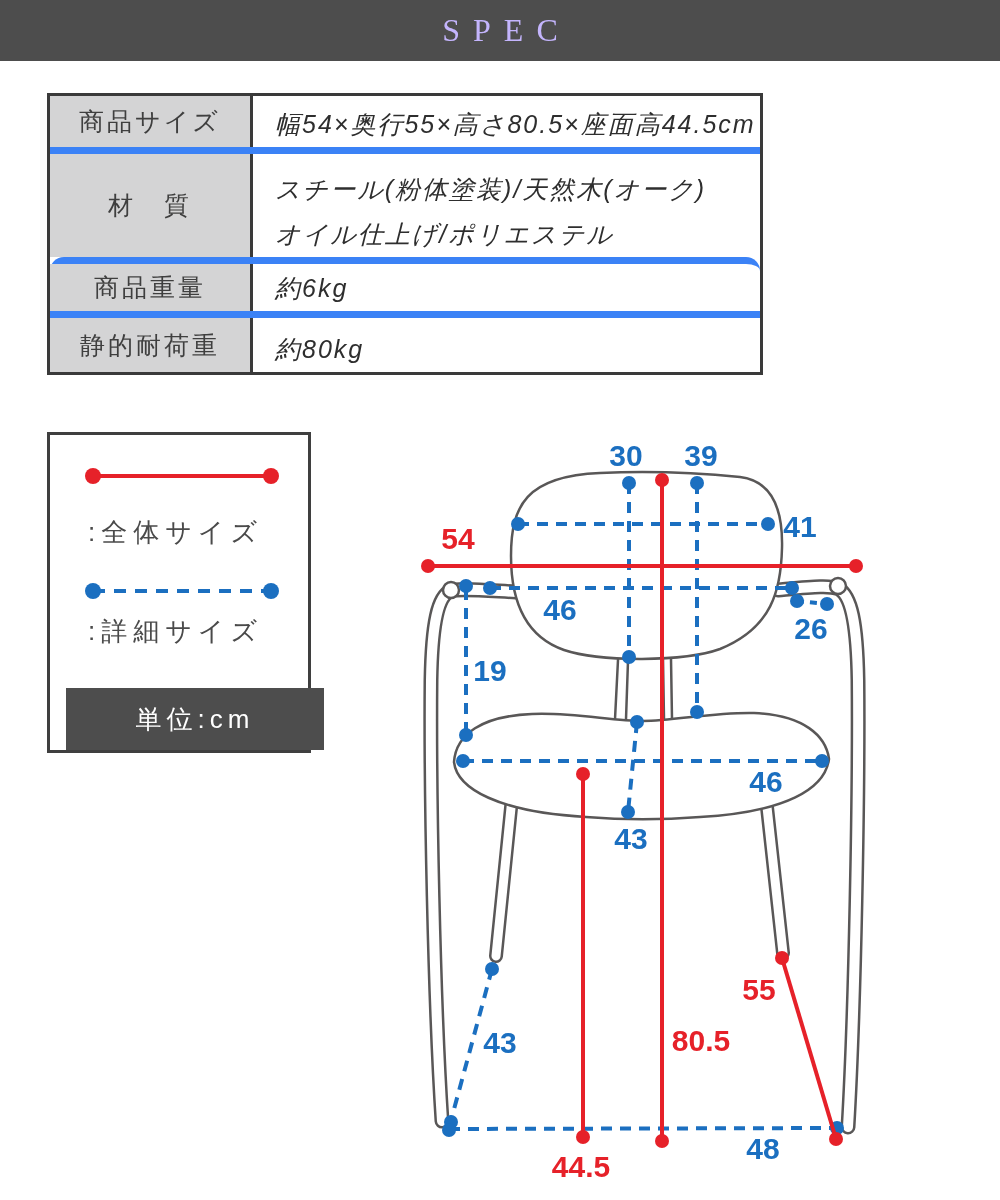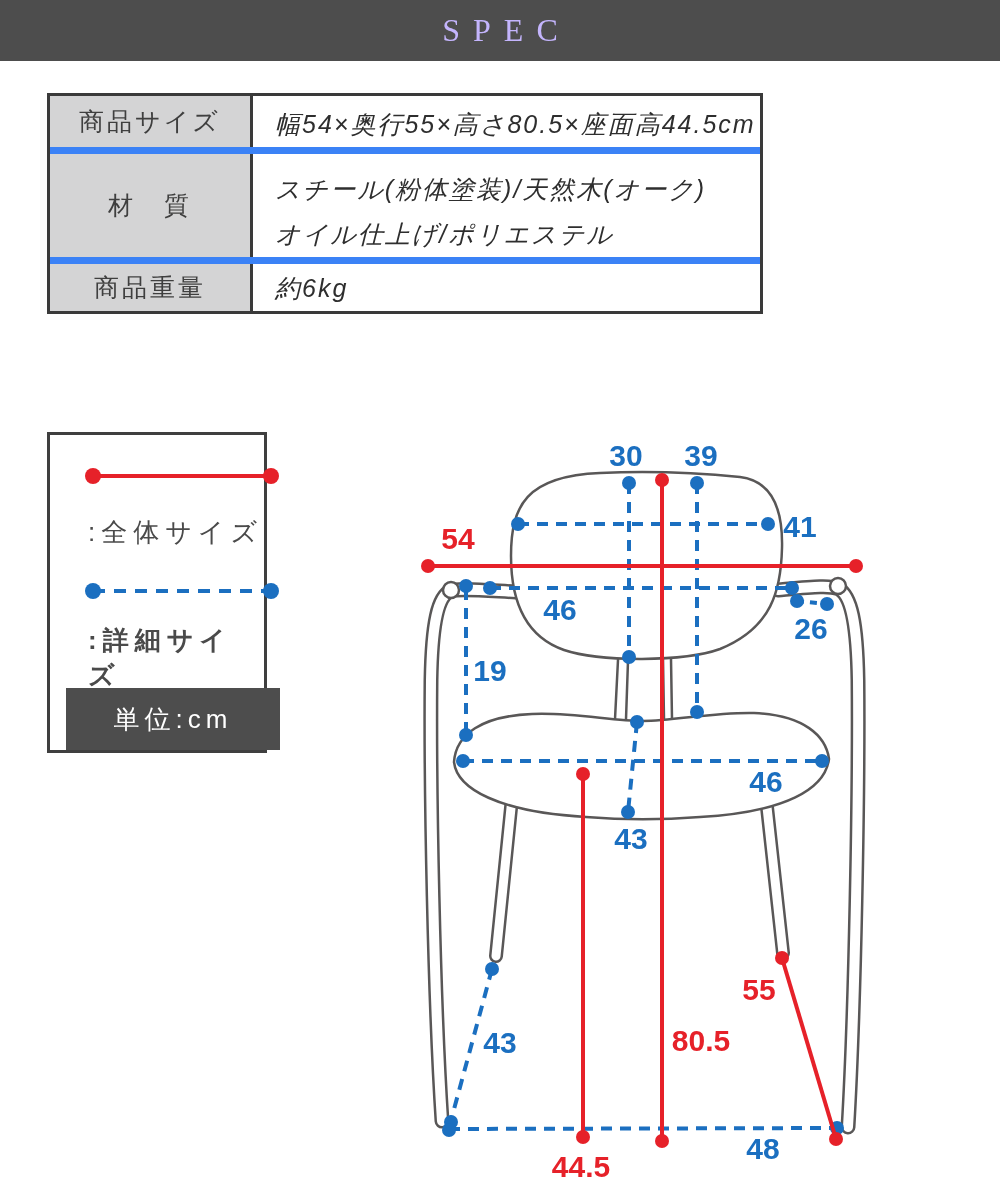--- a/index.html
+++ b/index.html
@@ -14,29 +14,29 @@
   .spec-table{position:absolute;left:47px;top:93px;width:716px;box-sizing:border-box;
         border:3px solid #3a3a3a;}
   .spec-row{display:flex;border-top:7px solid #3b82f6;}
   .spec-row:first-child{border-top:none;}
   .spec-label{width:203px;flex:0 0 203px;background:#d4d4d5;border-right:3px solid #3a3a3a;
         display:flex;align-items:center;justify-content:center;
         font-size:25px;color:#3f3f3f;letter-spacing:3px;box-sizing:border-box;text-align:center;}
   .spec-value{flex:1;display:flex;flex-direction:column;justify-content:flex-end;
         padding-left:22px;font-size:25px;color:#2e2e2e;letter-spacing:2px;font-style:italic;}
   .spec-value div{line-height:45px;}
-  .h51{height:51px;} .h103{height:103px;} .h47{height:47px;} .h54{height:54px;}
+  .h51{height:51px;} .h103{height:103px;} .h47{height:47px;border-radius:14px;} .h54{height:54px;}
   
-  .legend{position:absolute;left:47px;top:432px;width:220px;height:321px;box-sizing:border-box;
+  .legend{position:absolute;left:47px;top:432px;width:264px;height:321px;box-sizing:border-box;
         border:3px solid #3f3f3f;background:#fff;}
   .legend svg{display:block;}
   .sw{position:absolute;left:34px;width:196px;height:18px;}
   .sw-red{top:32px;} .sw-blue{top:147px;}
   .legend-text{position:absolute;left:38px;color:#4a4a4a;font-size:26px;letter-spacing:6px;}
-  .lt1{top:80px;} .lt2{top:188px;font-weight:bold;}
+  .lt1{top:80px;} .lt2{top:179px;}
   .legend-footer{position:absolute;left:16px;bottom:0;width:100%;height:62px;background:#4d4d4d;
         display:flex;align-items:center;justify-content:center;color:#fff;font-size:26px;letter-spacing:5px;}
   
   .diagram{position:absolute;left:0;top:0;pointer-events:none;}
   .dimtext{font-family:"Liberation Sans","DejaVu Sans",sans-serif;font-size:30px;font-weight:600;}
   .blue{fill:#1b6fc0;} .red{fill:#e62129;}
 </style>
 </head>
 <body>
 
@@ -57,20 +57,26 @@
       <div class="spec-label">材　質</div>
       <div class="spec-value">
         <div>スチール(粉体塗装)/天然木(オーク)</div>
         <div>オイル仕上げ/ポリエステル</div>
       </div>
     </div>
     <div class="spec-row h47">
       <div class="spec-label">商品重量</div>
       <div class="spec-value">
         <div>約6kg</div>
+      </div>
+    </div>
+    <div class="spec-row h54">
+      <div class="spec-label">静的耐荷重</div>
+      <div class="spec-value">
+        <div>約80kg</div>
       </div>
     </div>
   </div>
 
   <div class="legend">
     <svg class="sw sw-red" viewBox="0 0 196 18">
       <line x1="9" y1="9" x2="187" y2="9" stroke="#e62129" stroke-width="4"></line>
       <circle cx="9" cy="9" r="8" fill="#e62129"></circle>
         <circle cx="187" cy="9" r="8" fill="#e62129"></circle>
     </svg>

